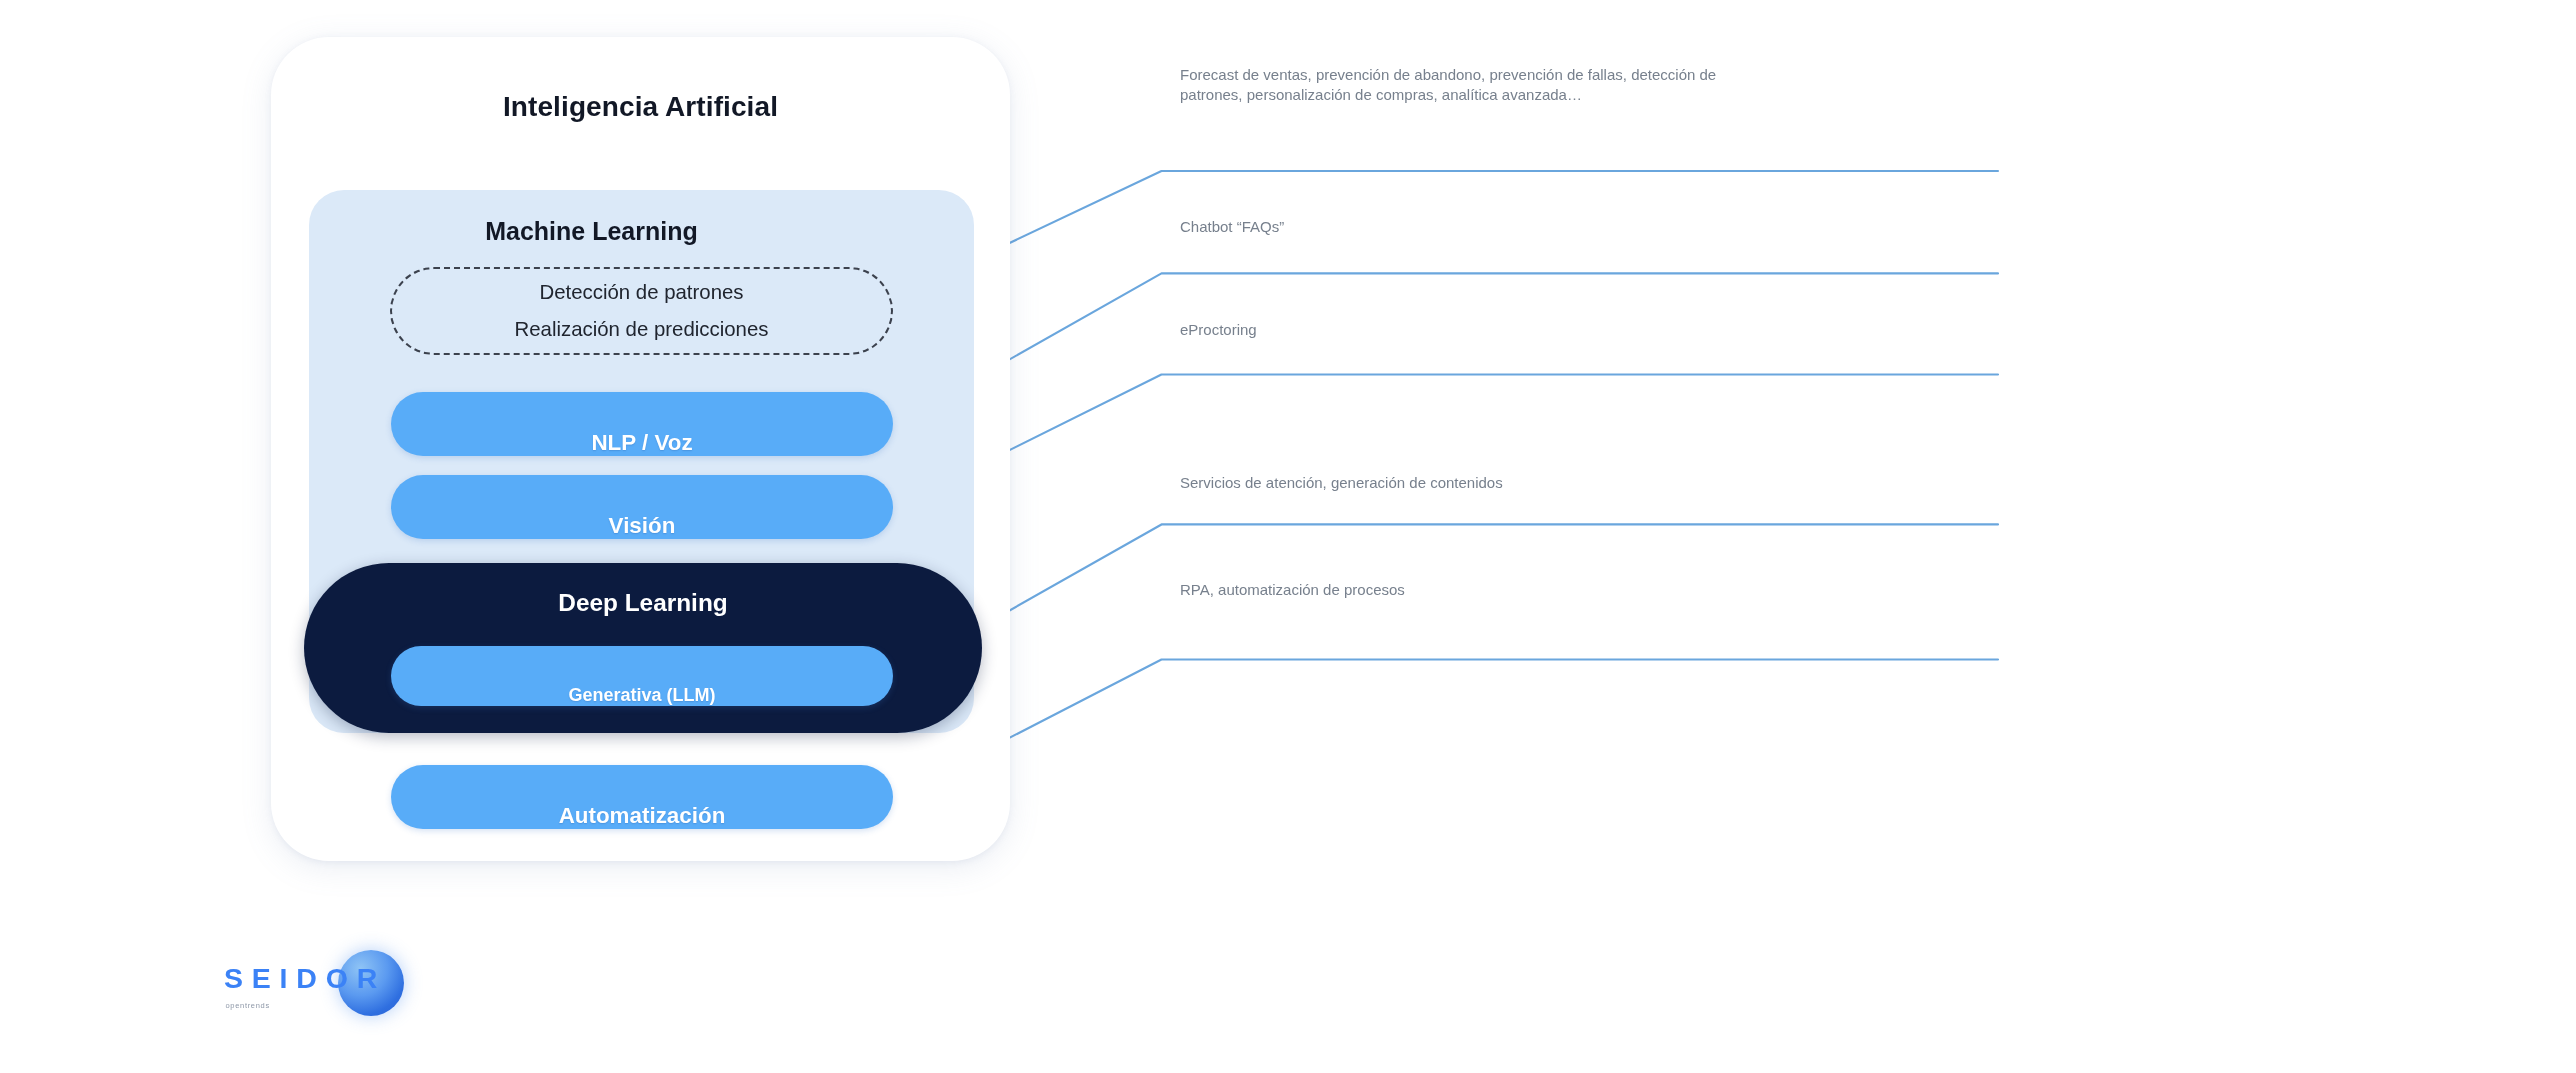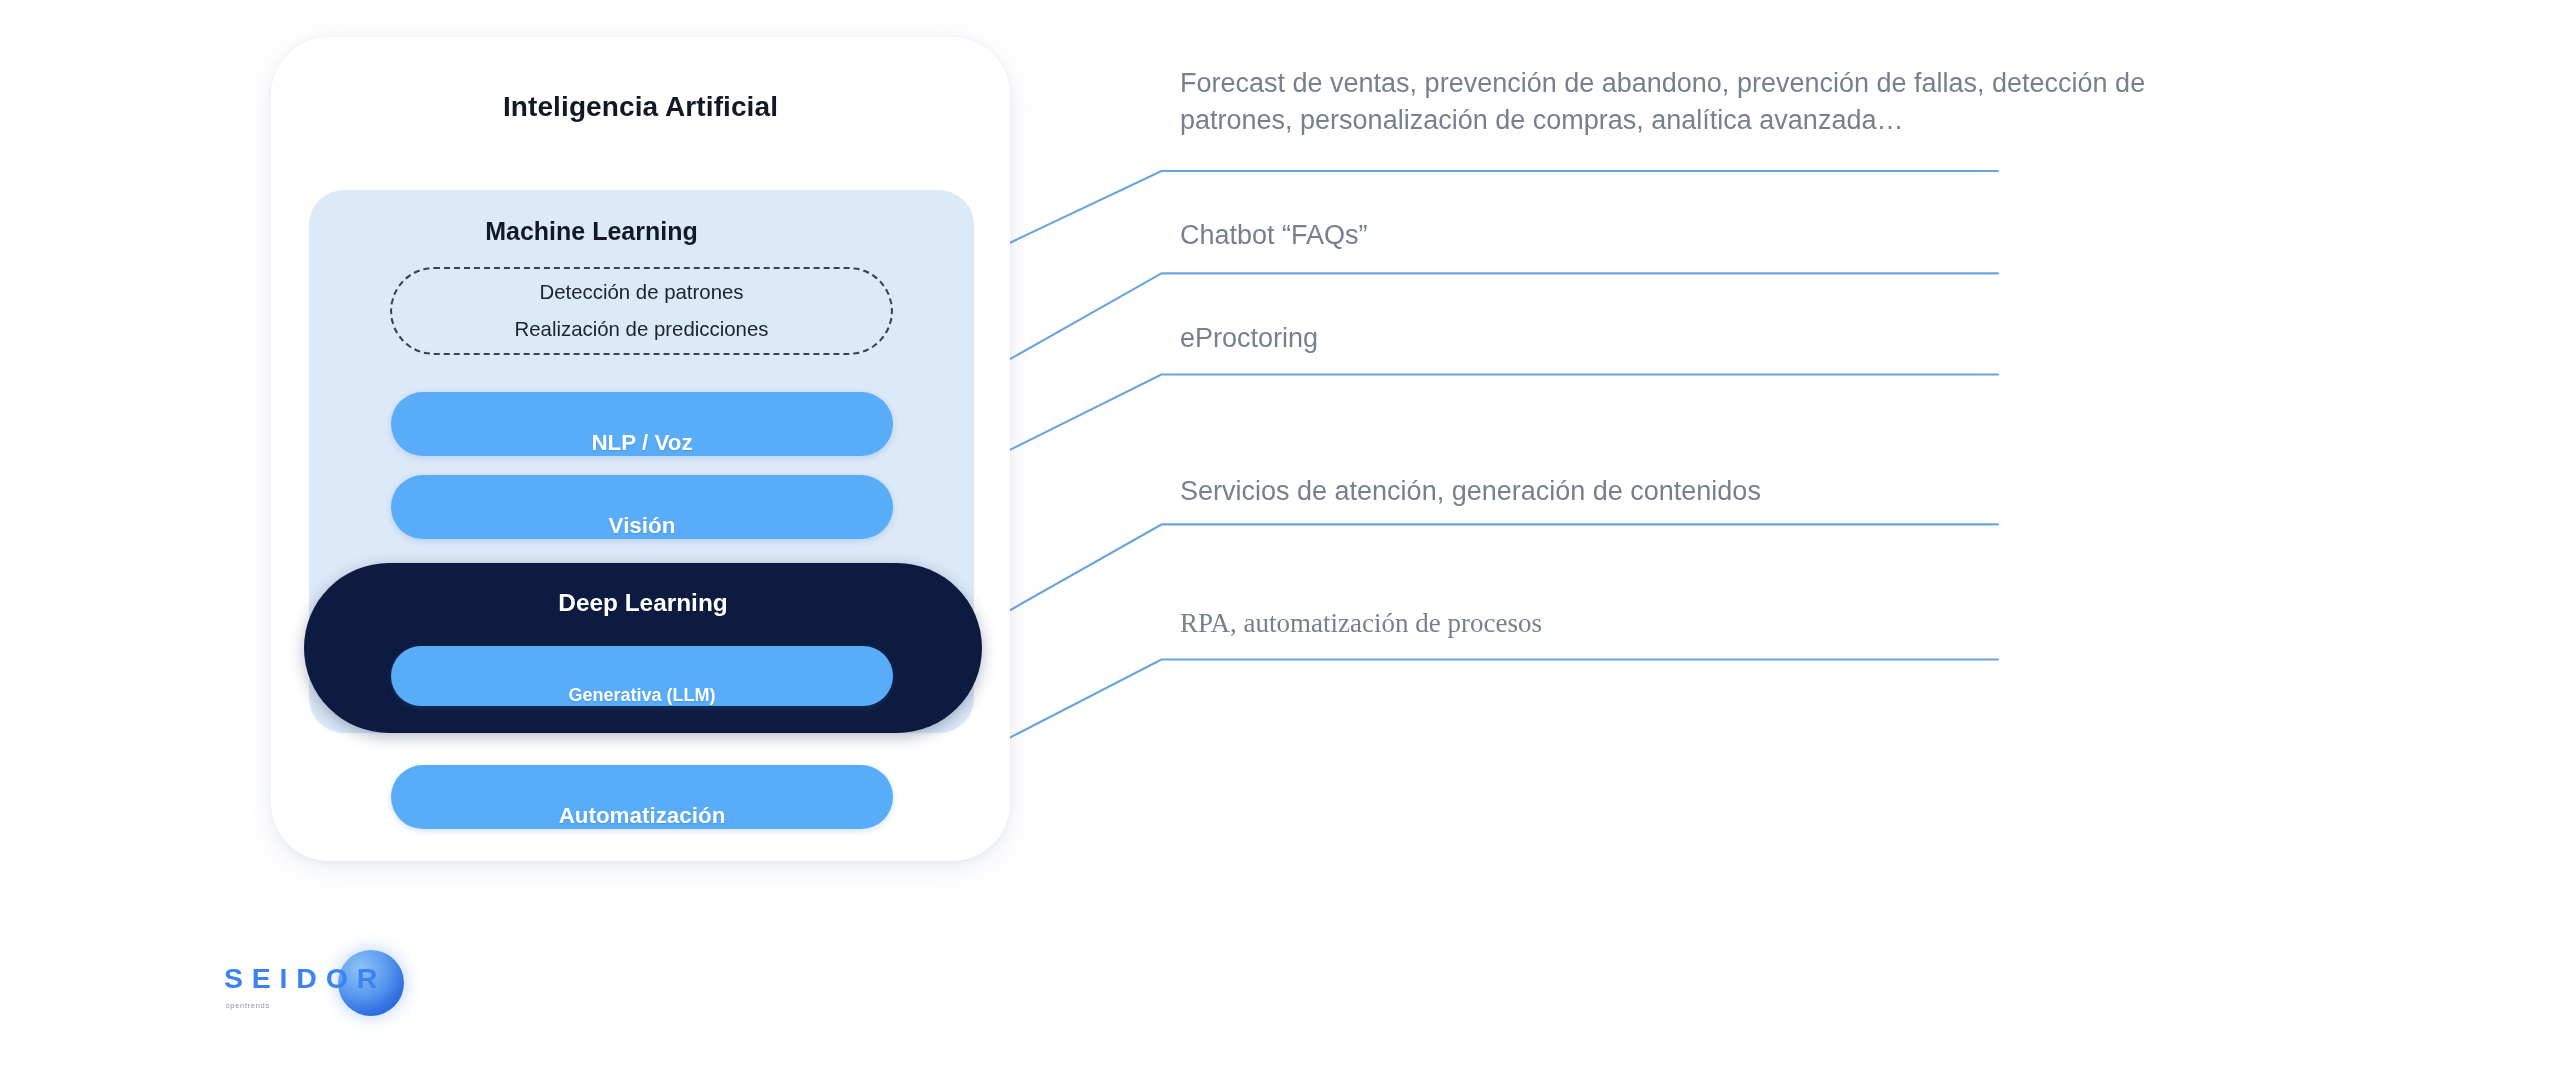--- a/index.html
+++ b/index.html
@@ -67,28 +67,28 @@
   .dl-title{
     position:absolute;left:0;top:26px;width:678px;text-align:center;
     font-size:24.4px;font-weight:bold;color:#ffffff;
   }
 
   
   #connectors{position:absolute;left:0;top:0;width:2576px;height:1074px;pointer-events:none;}
 
   
   .anno{
-    position:absolute;font-size:27px;color:#77808d;line-height:1.36;
+    position:absolute;font-size:15px;color:#77808d;line-height:1.36;
     white-space:pre-line;
   }
   #anno-0{left:1180px;top:65px;width:1194px;}
   #anno-1{left:1180px;top:217px;}
   #anno-2{left:1180px;top:320px;}
   #anno-3{left:1180px;top:473px;}
-  #anno-4{left:1180px;top:605px;font-family:Liberation Serif, serif;}
+  #anno-4{left:1180px;top:580px;}
 
   
   .logo{position:absolute;left:224px;top:943px;width:197px;height:81px;}
   .logo-word{
     position:absolute;left:0;top:19px;
     font-size:28.5px;font-weight:bold;letter-spacing:8.8px;color:#3b82f6;
   }
   .logo-tag{
     position:absolute;left:1.4px;top:58px;
     font-size:7.5px;letter-spacing:0.7px;color:#8e98a8;

